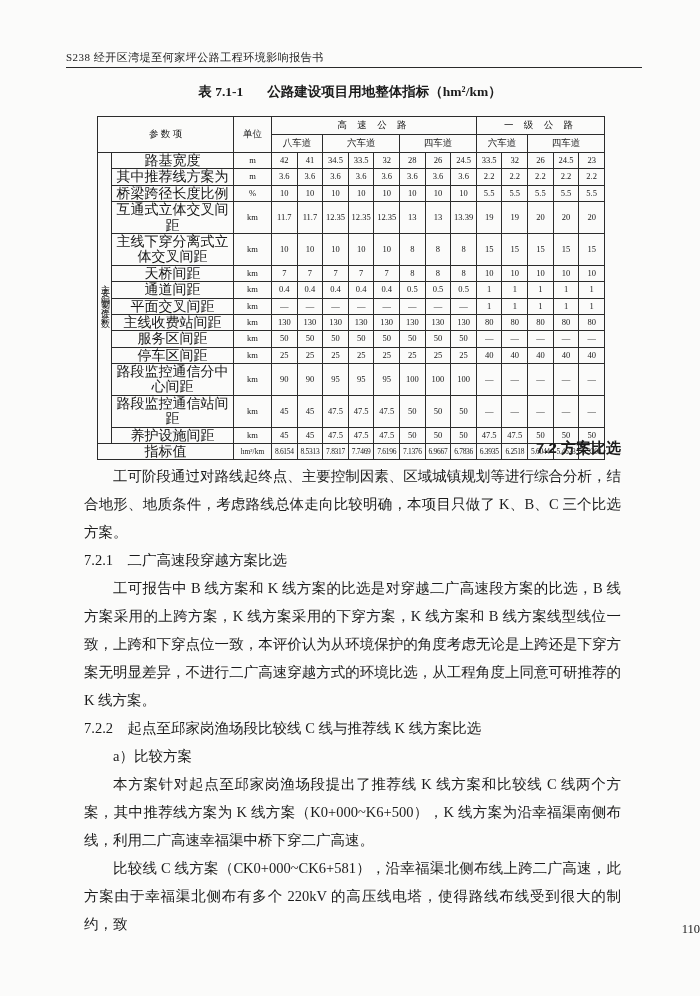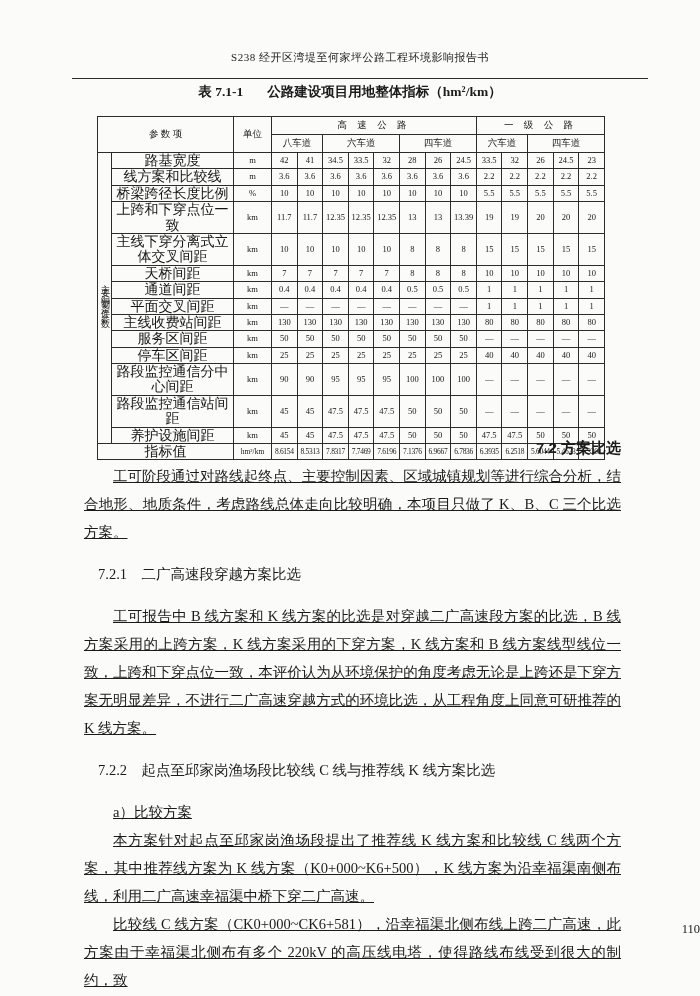--- a/index.html
+++ b/index.html
@@ -7,23 +7,23 @@
   body {
     background:#fbfbfa;
     color:#1b1b1b;
     font-family:"Liberation Serif", serif;
     overflow:hidden;
   }
   .page { position:relative; width:700px; height:996px; }
 
   
   .doc-header {
-    position:absolute; top:50px; left:72px; width:576px;
-    text-align:center; font-size:11px; letter-spacing:0.5px;
-    padding-bottom:13px; border-bottom:1.5px solid #2a2a2a;
+    position:absolute; top:50px; left:66px; width:576px;
+    text-align:left; font-size:11px; letter-spacing:0.5px;
+    padding-bottom:2px; border-bottom:1.5px solid #2a2a2a;
   }
 
   
   .table-caption {
     position:absolute; top:83px; left:0; width:700px;
     text-align:center; font-weight:bold; font-size:13.5px;
   }
   .table-caption .cap-label { margin-right:24px; }
 
   
@@ -56,24 +56,24 @@
     position:absolute; top:436px; left:84px; width:537px;
     font-size:14.5px; line-height:28px; text-align:justify;
     text-justify:inter-character;
   }
   .body-text h2 {
     font-family:"Liberation Sans", sans-serif;
     font-size:15px; font-weight:bold; line-height:24px; margin:0 0 2px 0;
     text-align:right;
   }
   .body-text h3 {
-    font-size:14.5px; font-weight:normal; line-height:28px; margin:14px;
+    font-size:14.5px; font-weight:normal; line-height:28px; margin:0;
     text-align:left;
   }
-  .body-text p { margin:0;text-decoration:underline; }
+  .body-text p { margin:0; }
   .body-text p.indent { text-indent:2em; }
   .body-text p.sub-item { text-indent:2em; text-align:left; }
 
   
   .page-number {
     position:absolute; top:922px; left:0; width:700px;
     text-align:right; font-size:12.5px;
   }
 </style>
 </head>
@@ -136,21 +136,21 @@
           <td class="val-cell">28</td>
           <td class="val-cell">26</td>
           <td class="val-cell">24.5</td>
           <td class="val-cell">33.5</td>
           <td class="val-cell">32</td>
           <td class="val-cell">26</td>
           <td class="val-cell">24.5</td>
           <td class="val-cell">23</td>
         </tr>
         <tr>
-          <td class="name-cell">线方案和比较线</td>
+          <td class="name-cell">其中推荐线方案为</td>
           <td class="unit-cell">m</td>
           <td class="val-cell">3.6</td>
           <td class="val-cell">3.6</td>
           <td class="val-cell">3.6</td>
           <td class="val-cell">3.6</td>
           <td class="val-cell">3.6</td>
           <td class="val-cell">3.6</td>
           <td class="val-cell">3.6</td>
           <td class="val-cell">3.6</td>
           <td class="val-cell">2.2</td>
@@ -170,21 +170,21 @@
           <td class="val-cell">10</td>
           <td class="val-cell">10</td>
           <td class="val-cell">10</td>
           <td class="val-cell">5.5</td>
           <td class="val-cell">5.5</td>
           <td class="val-cell">5.5</td>
           <td class="val-cell">5.5</td>
           <td class="val-cell">5.5</td>
         </tr>
         <tr>
-          <td class="name-cell">上跨和下穿点位一致</td>
+          <td class="name-cell">互通式立体交叉间距</td>
           <td class="unit-cell">km</td>
           <td class="val-cell">11.7</td>
           <td class="val-cell">11.7</td>
           <td class="val-cell">12.35</td>
           <td class="val-cell">12.35</td>
           <td class="val-cell">12.35</td>
           <td class="val-cell">13</td>
           <td class="val-cell">13</td>
           <td class="val-cell">13.39</td>
           <td class="val-cell">19</td>

